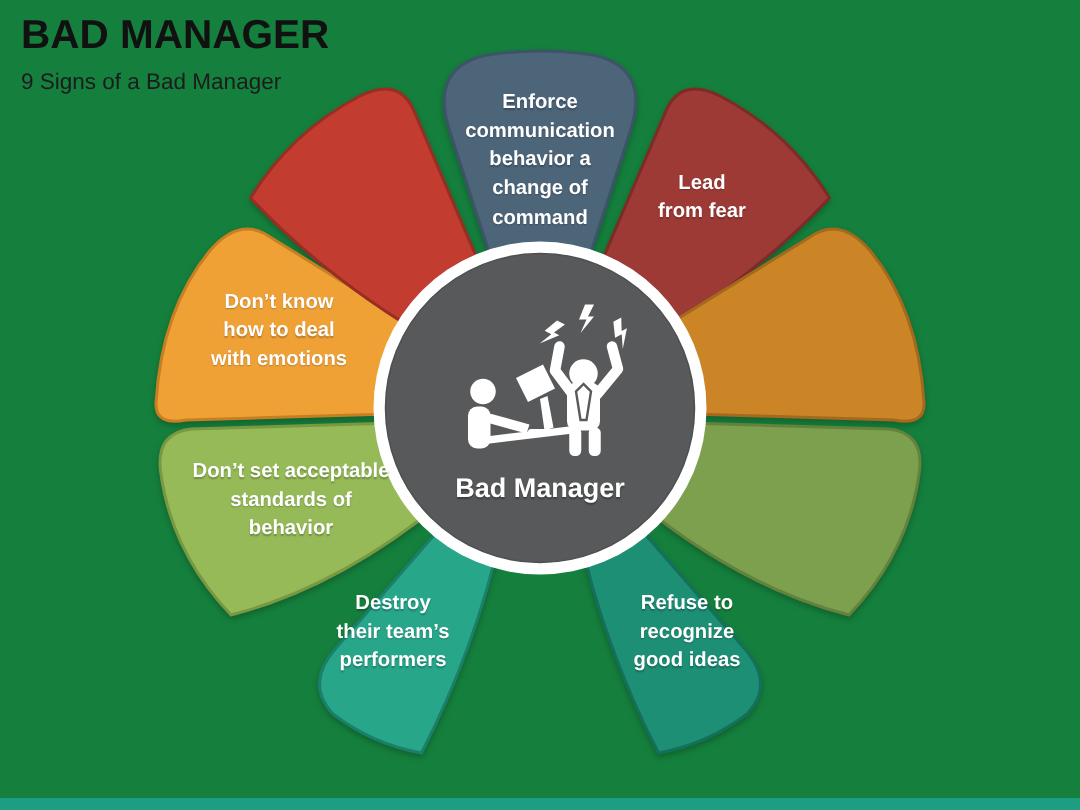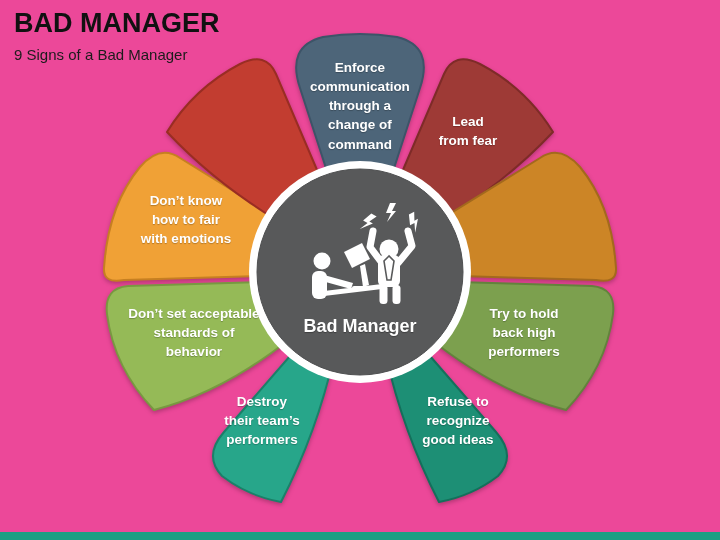--- a/index.html
+++ b/index.html
@@ -1,16 +1,16 @@
 <!DOCTYPE html>
 <html><head>
 <meta charset="utf-8">
 <style>
   html,body{margin:0;padding:0;background:#fff;}
-  .stage{position:relative;width:720px;height:540px;background:#ec4899;overflow:hidden;
+  .stage{position:relative;width:720px;height:540px;background:#15803d;overflow:hidden;
          font-family:"Liberation Sans",sans-serif;}
   .title{position:absolute;left:14px;top:8px;font-size:27px;font-weight:700;color:#111;}
   .subtitle{position:absolute;left:14px;top:46px;font-size:15px;font-weight:400;color:#1c1c1c;}
   .flower-svg{position:absolute;left:0;top:0;}
   .petals{filter:drop-shadow(0 2px 2px rgba(0,0,0,0.25));}
   .petal-label{position:absolute;transform:translate(-50%,-50%);color:#fff;font-weight:700;
                font-size:13.5px;line-height:1.42;text-align:center;white-space:pre-line;
                text-shadow:0 1px 1px rgba(0,0,0,0.25);}
   .center-label{position:absolute;left:360px;top:326px;transform:translate(-50%,-50%);
                 color:#fff;font-weight:700;font-size:18px;white-space:nowrap;
@@ -79,36 +79,33 @@
         <rect x="352" y="286" width="22" height="4" rx="2"></rect>
         <polygon points="324,291 382,284 382,289 324,296"></polygon>
       </g>
     </g>
 
     <rect x="0" y="532" width="720" height="8" fill="#1d9e83"></rect>
   </svg>
 
   <div class="petal-label" style="left:360px;top:106px;width:130px">Enforce
 communication
-through a
+behavior a
 change of
 command</div>
   <div class="petal-label" style="left:468px;top:131px;width:120px">Lead
 from fear</div>
-  <div class="petal-label" style="left:524px;top:333px;width:120px">Try to hold
-back high
-performers</div>
   <div class="petal-label" style="left:458px;top:421px;width:120px">Refuse to
 recognize
 good ideas</div>
   <div class="petal-label" style="left:262px;top:421px;width:130px">Destroy
 their team’s
 performers</div>
   <div class="petal-label" style="left:194px;top:333px;width:200px">Don’t set acceptable
 standards of
 behavior</div>
   <div class="petal-label" style="left:186px;top:220px;width:150px">Don’t know
-how to fair
+how to deal
 with emotions</div>
 
   <div class="center-label">Bad Manager</div>
 
 </div>
 
 </body></html>

